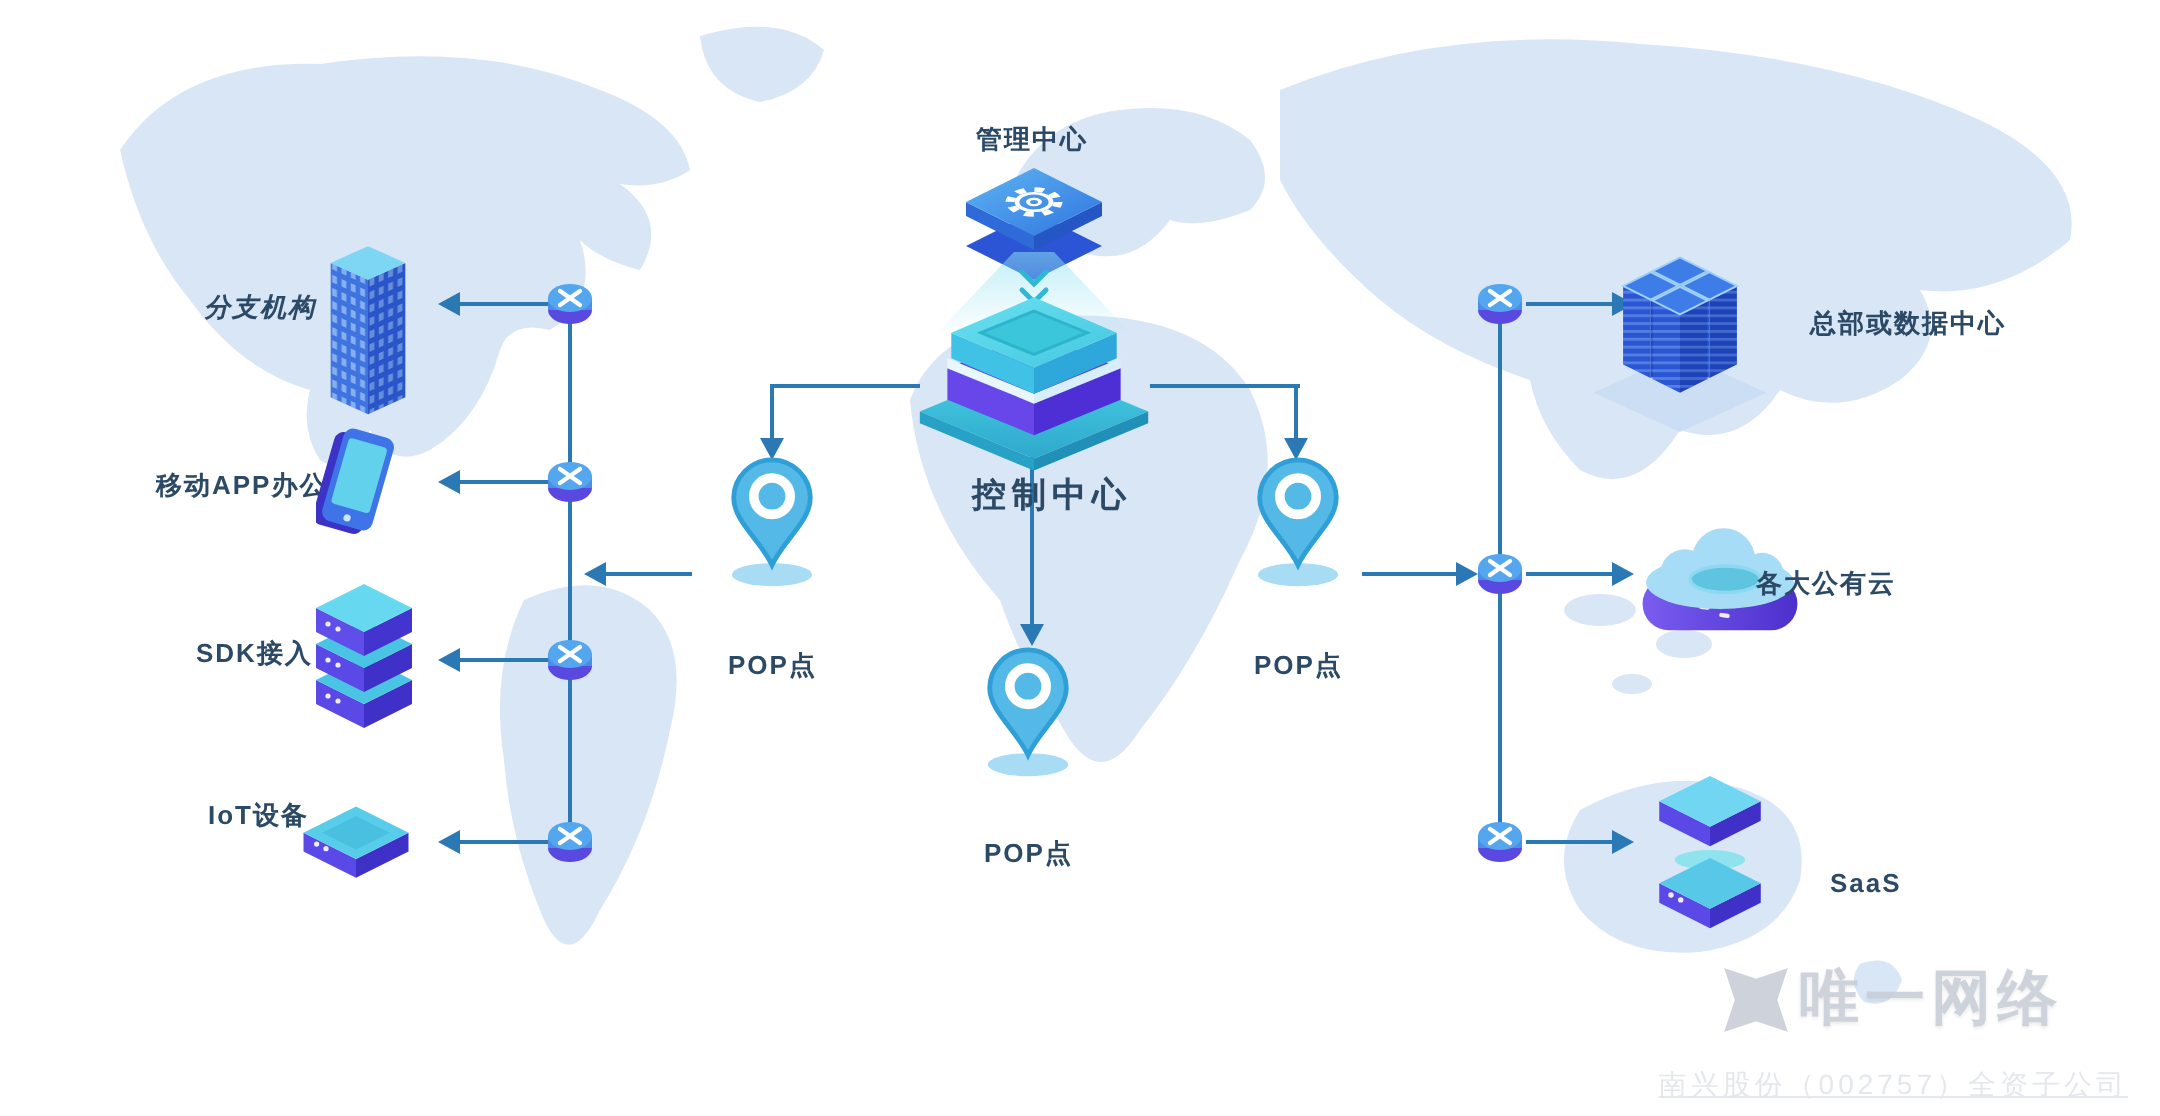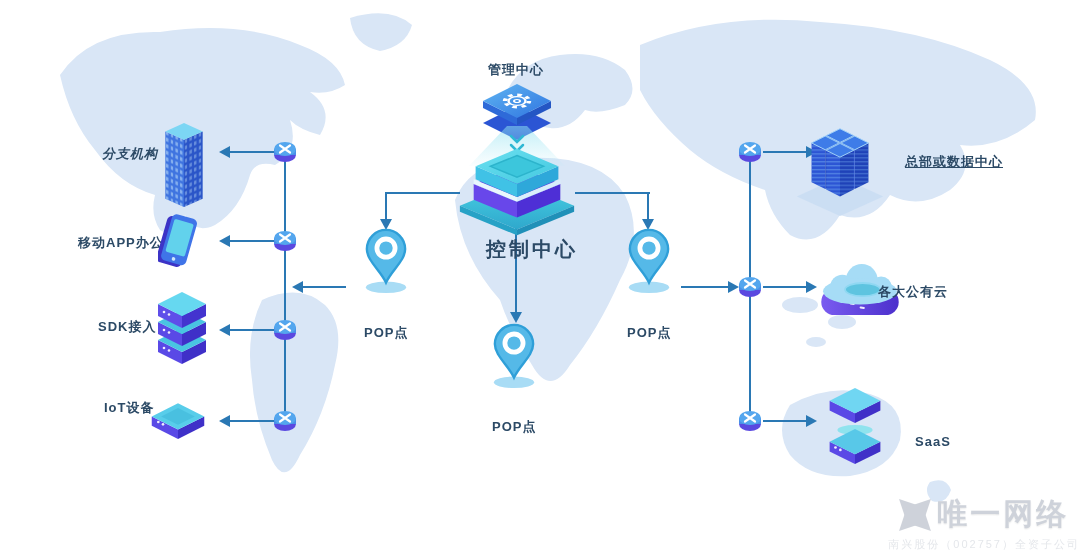--- a/index.html
+++ b/index.html
@@ -10,26 +10,26 @@
   .stage{position:relative;width:1080px;height:558px;margin:0 auto;background:#fff;overflow:hidden;}
   .map{position:absolute;left:0;top:0;}
   .hline{position:absolute;height:2px;background:var(--line);}
   .vline{position:absolute;width:2px;background:var(--line);}
   .ah{position:absolute;width:0;height:0;}
   .ah-left{border-top:6px solid transparent;border-bottom:6px solid transparent;border-right:11px solid var(--line);}
   .ah-right{border-top:6px solid transparent;border-bottom:6px solid transparent;border-left:11px solid var(--line);}
   .ah-down{border-left:6px solid transparent;border-right:6px solid transparent;border-top:11px solid var(--line);}
   .icon{position:absolute;}
   .lbl{position:absolute;font-weight:bold;font-size:13px;color:var(--text);letter-spacing:1px;white-space:nowrap;}
-  .lbl-ctrl{font-size:20px;letter-spacing:3px;}
+  .lbl-ctrl{font-size:17px;letter-spacing:3px;}
   .lbl-pop{letter-spacing:1px;margin-top:24px;}
-  .watermark{position:absolute;right:0;bottom:6px;text-align:center;opacity:.9;}
+  .watermark{position:absolute;right:16px;bottom:6px;text-align:center;opacity:.9;}
   .wm-row{display:flex;align-items:center;gap:6px;justify-content:center;}
   .wm-brand{font-size:30px;font-weight:bold;color:var(--watermark);letter-spacing:3px;text-shadow:0 1px 2px rgba(0,0,0,.10);}
-  .wm-sub{margin-top:2px;font-size:11px;color:var(--watermark);letter-spacing:2px;opacity:.55;}
+  .wm-sub{margin-top:14px;font-size:14px;color:var(--watermark);letter-spacing:2px;opacity:.55;text-decoration:underline;}
 </style>
 </head>
 <body>
 
 <div class="stage">
 
   <svg class="map" width="1080" height="558" viewBox="0 0 1080 558">
     <g fill="#d9e6f6">
       <path d="M60,75 Q90,30 160,32 Q240,20 300,45 Q340,60 345,85 Q330,95 310,92 Q335,110 320,135 Q300,130 290,120 Q300,150 275,165 Q255,160 250,175 Q240,210 215,225 Q195,235 185,215 Q175,240 160,230 Q150,215 155,195 Q120,185 95,150 Q70,120 60,75 Z"></path>
       <path d="M350,18 Q390,6 412,25 Q406,46 380,51 Q353,45 350,18 Z"></path>
@@ -303,21 +303,21 @@
       </g>
 
     <g>
         <polygon points="32,37 46,44 46,84 32,77" fill="#2c55d4"></polygon>
         <polygon points="32,37 46,44 46,84 32,77" fill="url(#rack)" opacity="0.45"></polygon>
        <polygon points="46,44 60,37 60,77 46,84" fill="#1f42b8"></polygon>
         <polygon points="46,44 60,37 60,77 46,84" fill="url(#rack)" opacity="0.35"></polygon>
        <polygon points="46,30 60,37 46,44 32,37" fill="#3e7ce8" stroke="#9fd0f8" stroke-width="1"></polygon>
       </g>
   </svg>
-  <div class="lbl" style="left:905px;top:153px;text-decoration:underline;">总部或数据中心</div>
+  <div class="lbl" style="left:905px;top:153px;">总部或数据中心</div>
 
   <svg class="icon" style="left:816px;top:262px;" width="88" height="64" viewBox="0 0 100 72">
     <defs>
       <linearGradient id="cgrad" x1="0" y1="0" x2="1" y2="0">
         <stop offset="0" stop-color="#7a5cf0"></stop>
           <stop offset="1" stop-color="#4c30cc"></stop>
       </linearGradient>
     </defs>
     <rect x="6" y="30" width="88" height="30" rx="15" fill="url(#cgrad)"></rect>
     <g transform="rotate(8 50 48)">

